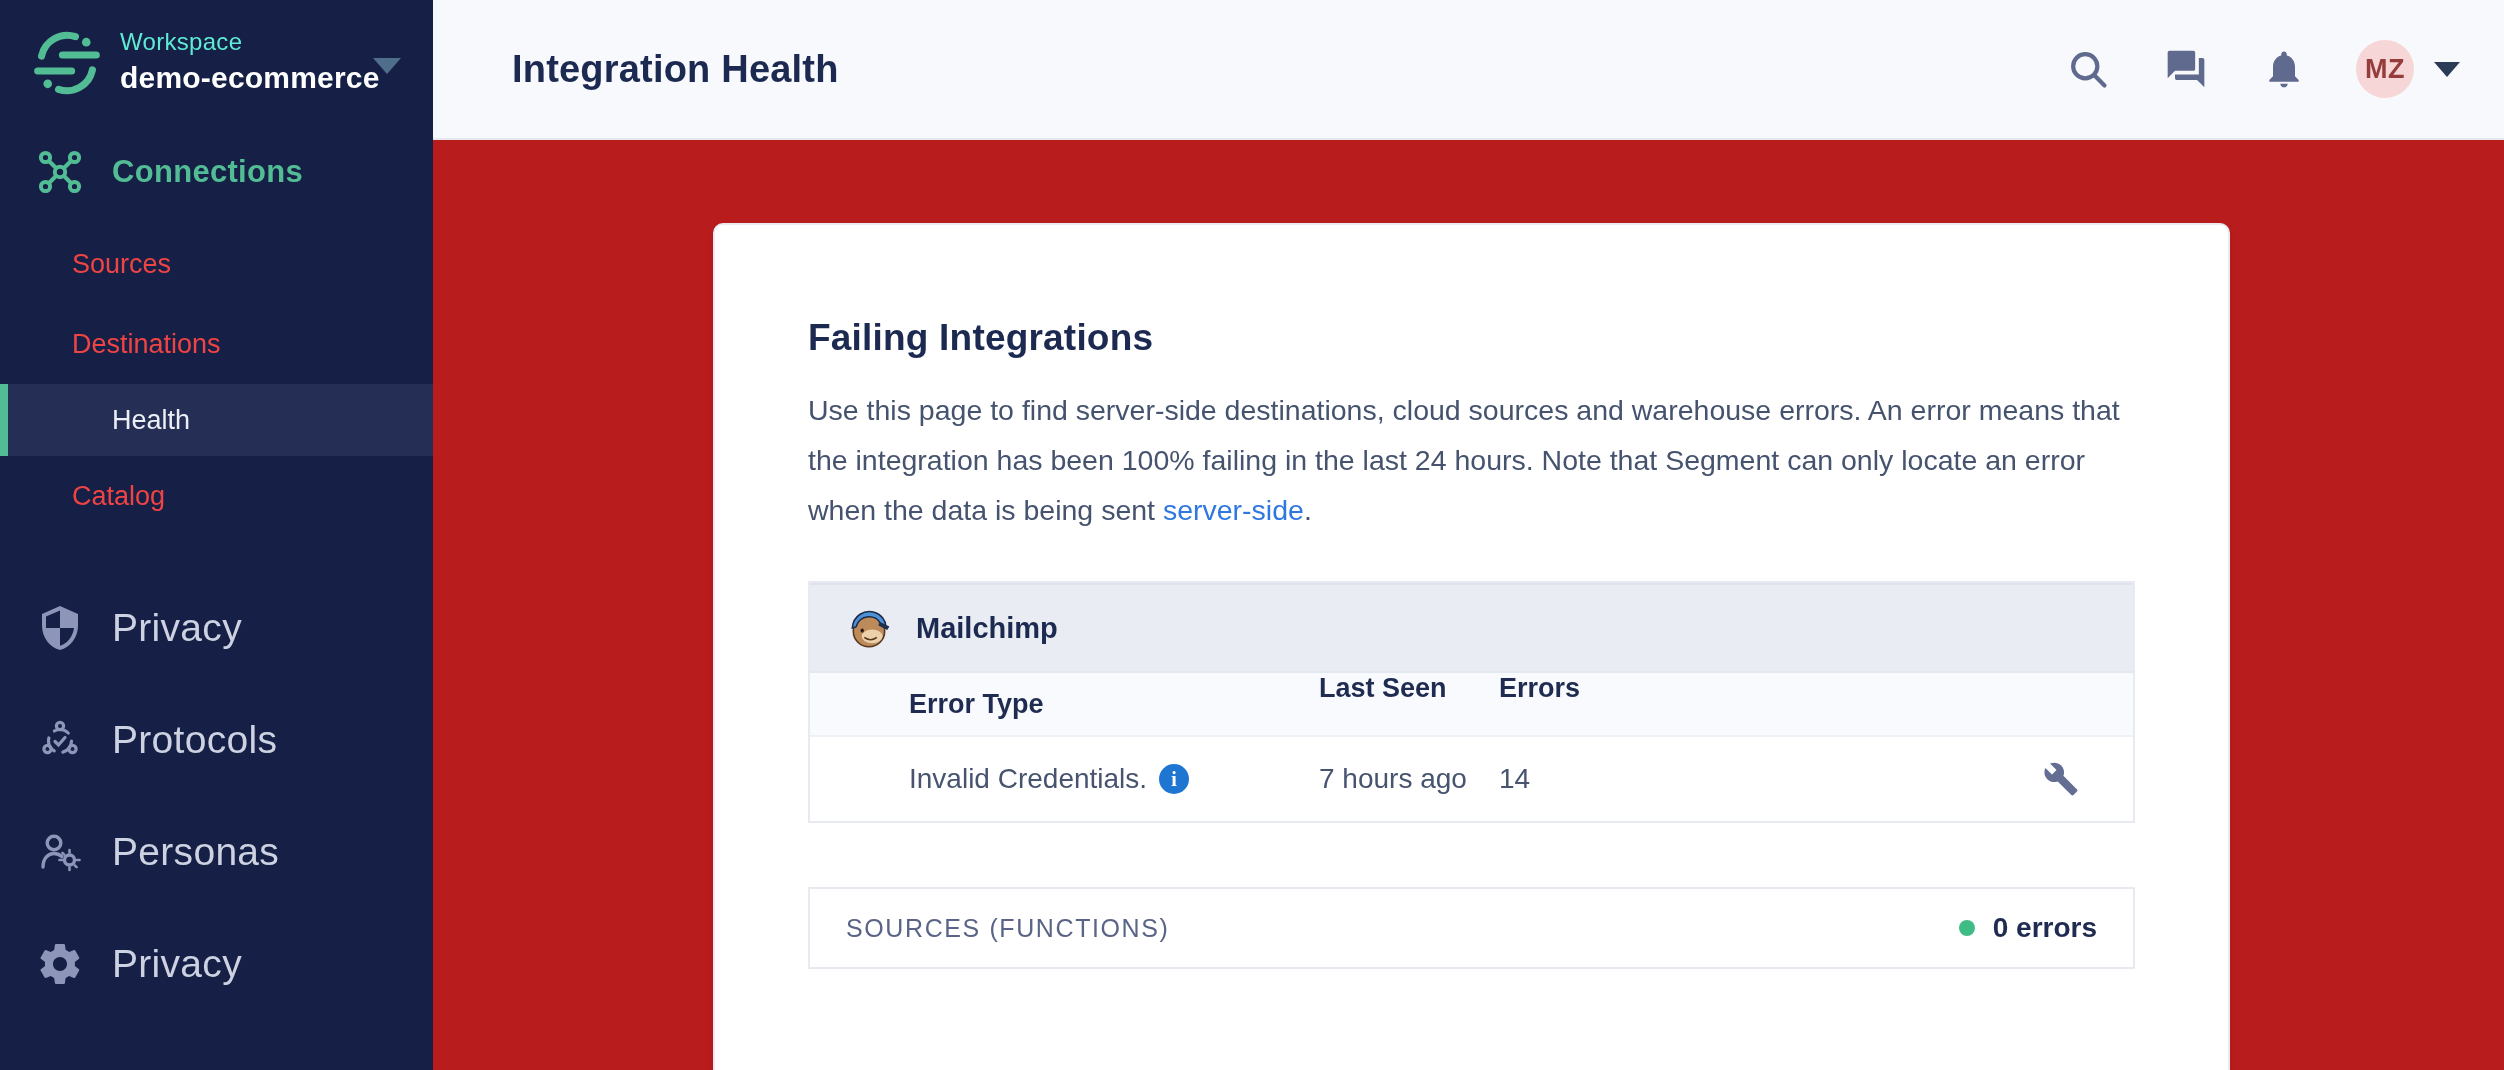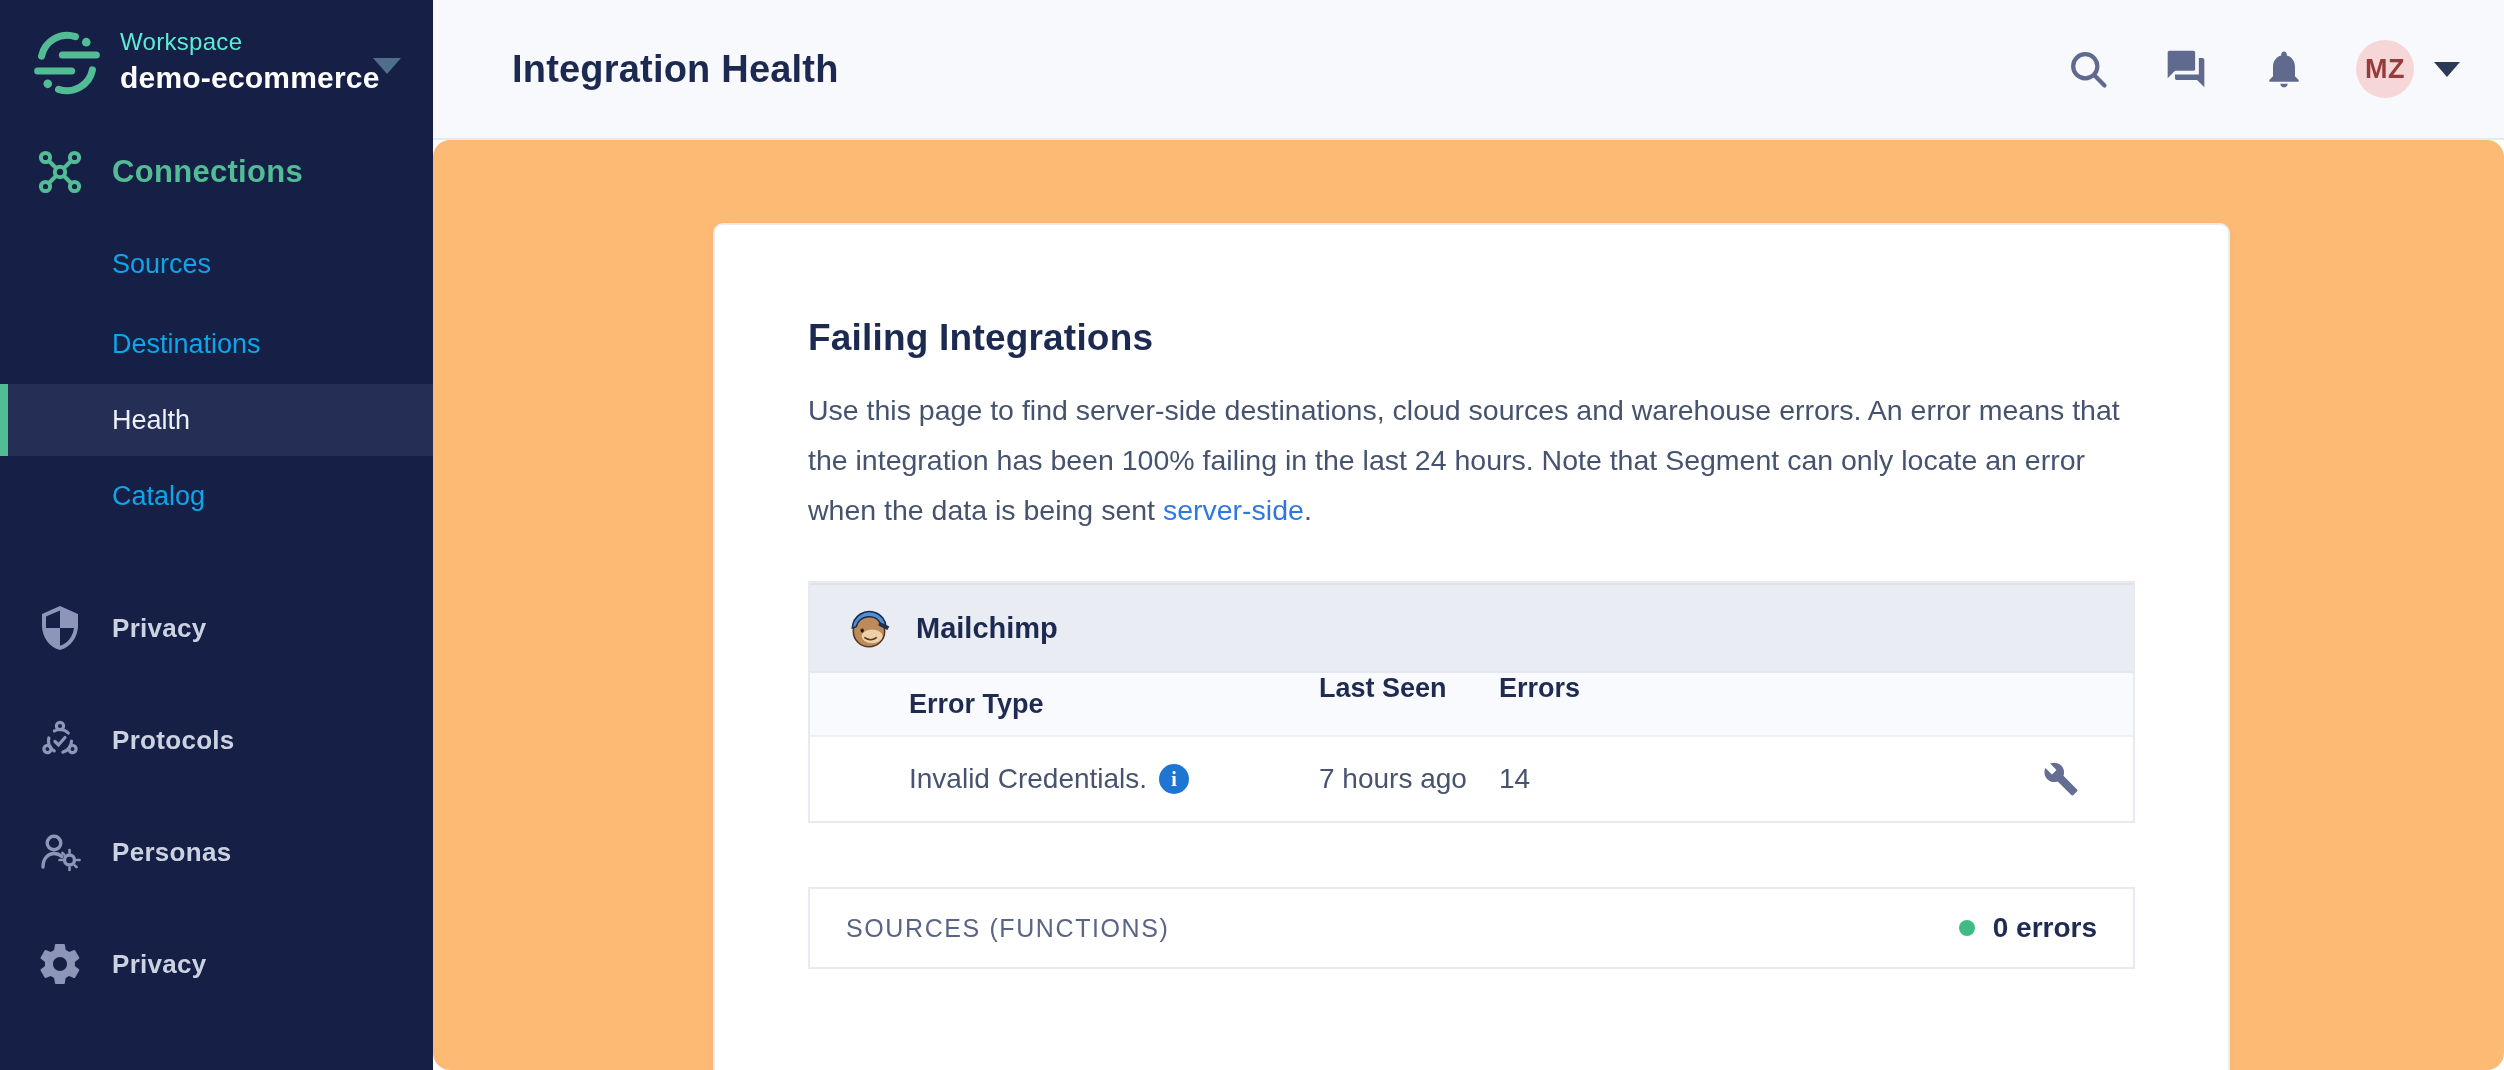--- a/index.html
+++ b/index.html
@@ -15,40 +15,40 @@
   .ws-name { font-size:30px; color:#FFFFFF; font-weight:bold; margin-top:5px; letter-spacing:.2px; }
   .ws-caret { position:absolute; right:32px; top:58px; width:0; height:0;
               border-left:14px solid transparent; border-right:14px solid transparent;
               border-top:16px solid #4E6E8C; cursor:pointer; }
 
   .nav-main { display:flex; align-items:center; height:64px; margin-top:40px; padding-left:36px; cursor:pointer; }
   .nav-main .icon { width:48px; height:48px; }
   .nav-main .label { font-size:31px; font-weight:bold; color:#52BD95; margin-left:28px; letter-spacing:.3px; }
 
   .sub-list { margin-top:20px; }
-  .sub-item { height:80px; display:flex; align-items:center; padding-left:112px; font-size:27px; color:#0ea5e9; cursor:pointer; }
+  .sub-item { height:80px; display:flex; align-items:center; padding-left:72px; font-size:27px; color:#ef4444; cursor:pointer; }
   .sub-item.active { height:72px; background:#252F56; border-left:8px solid #52BD95; padding-left:104px; color:#EDEFF6; }
 
   .side-section { margin-top:20px; }
   .section-item { height:80px; display:flex; align-items:center; padding-left:36px; margin-top:32px; cursor:pointer; }
   .section-item .icon { width:48px; height:48px; }
-  .section-item .label { font-size:26px; font-weight:bold; color:#CDD2E2; margin-left:28px; letter-spacing:.3px;text-align:right; }
+  .section-item .label { font-size:39px; font-weight:normal; color:#CDD2E2; margin-left:28px; letter-spacing:.3px;text-align:right; }
 
   
   .main { flex:1; display:flex; flex-direction:column; height:1070px; }
   .topbar { height:140px; background:#F8F9FC; border-bottom:2px solid #E6E9F0; display:flex; align-items:center; padding:0 44px 0 79px; flex-shrink:0; }
   .page-title { font-size:38px; font-weight:bold; color:#1C2950; letter-spacing:.2px; }
   .topbar-right { margin-left:auto; display:flex; align-items:center; }
   .tb-icon { width:44px; height:44px; margin-left:54px; cursor:pointer; }
   .avatar { width:58px; height:58px; border-radius:50%; background:#F6D6D6; color:#973C3C; font-size:27px; font-weight:bold;
             display:flex; align-items:center; justify-content:center; margin-left:50px; cursor:pointer; letter-spacing:.5px; }
   .tb-caret { width:0; height:0; border-left:13px solid transparent; border-right:13px solid transparent;
               border-top:15px solid #2B3A55; margin-left:20px; cursor:pointer; }
 
-  .content { flex:1; background:#fdba74; position:relative; overflow:hidden;border-radius:17px; }
+  .content { flex:1; background:#b91c1c; position:relative; overflow:hidden; }
   .card { position:absolute; left:280px; top:83px; width:1517px; height:1400px; background:#FFFFFF;
           border:2px solid #E9EBF1; border-radius:10px; box-shadow:0 3px 8px rgba(22,31,69,.05); padding:92px 93px 0 93px; }
 
   .card h2 { font-size:37px; font-weight:bold; color:#1C2950; letter-spacing:.2px; }
   .card .desc { margin-top:26px; font-size:28.5px; color:#46536F; line-height:50px; width:1335px; }
   .desc a { color:#2F78E0; text-decoration:none; cursor:pointer; }
 
   .table-box { margin-top:46px; width:1327px; border:2px solid #E7EAF0; }
   .section-row { height:94px; background:#FFFFFF; display:flex; align-items:center; padding:0 36px; }
   .section-title { font-size:25px; color:#5A6486; letter-spacing:1.6px; }

